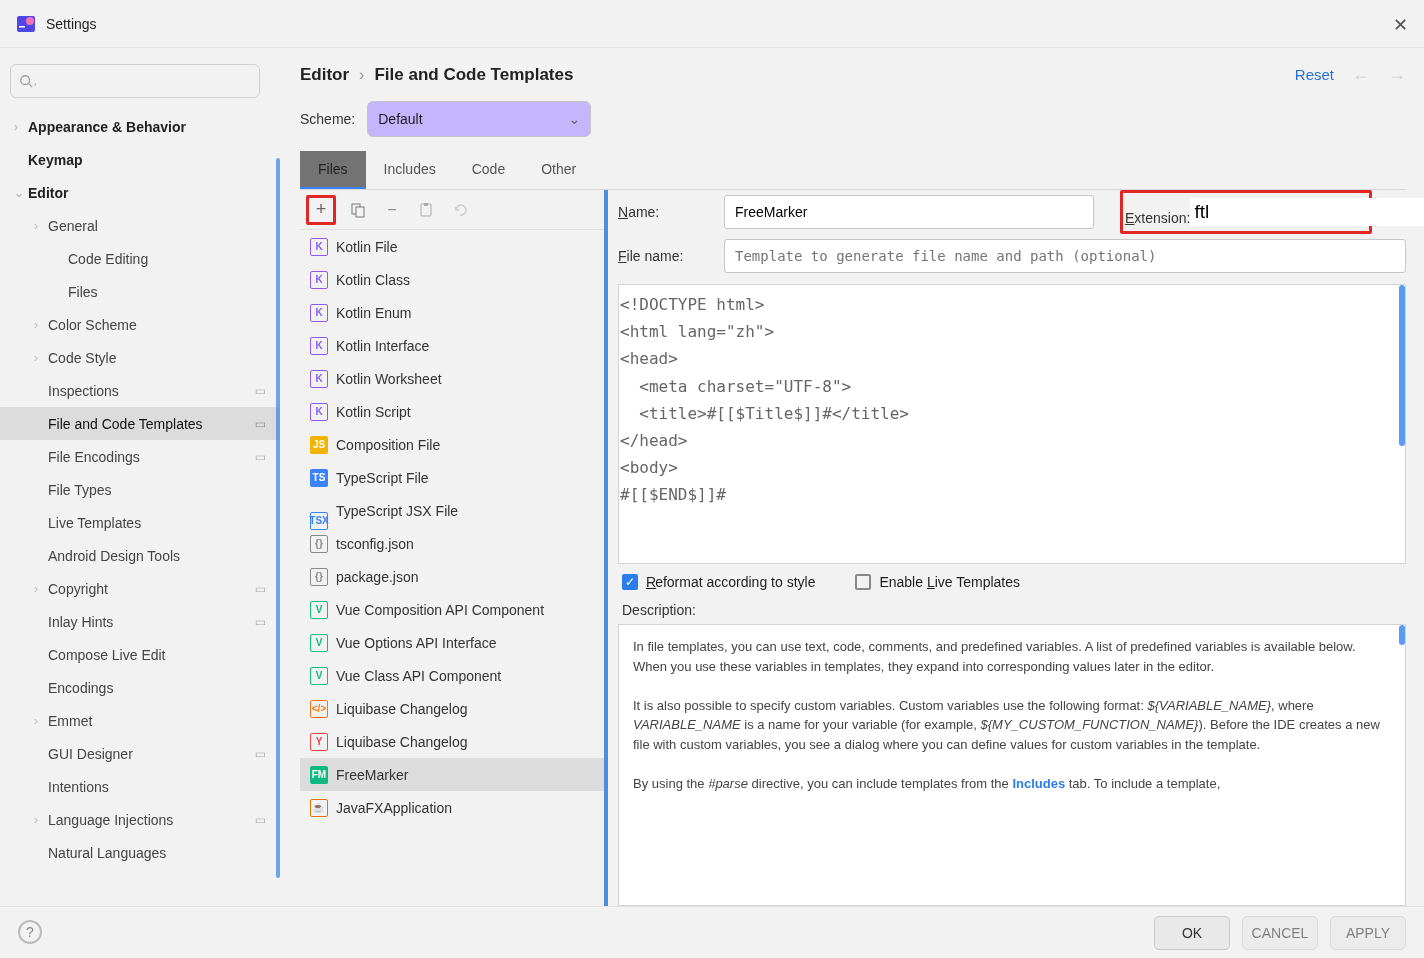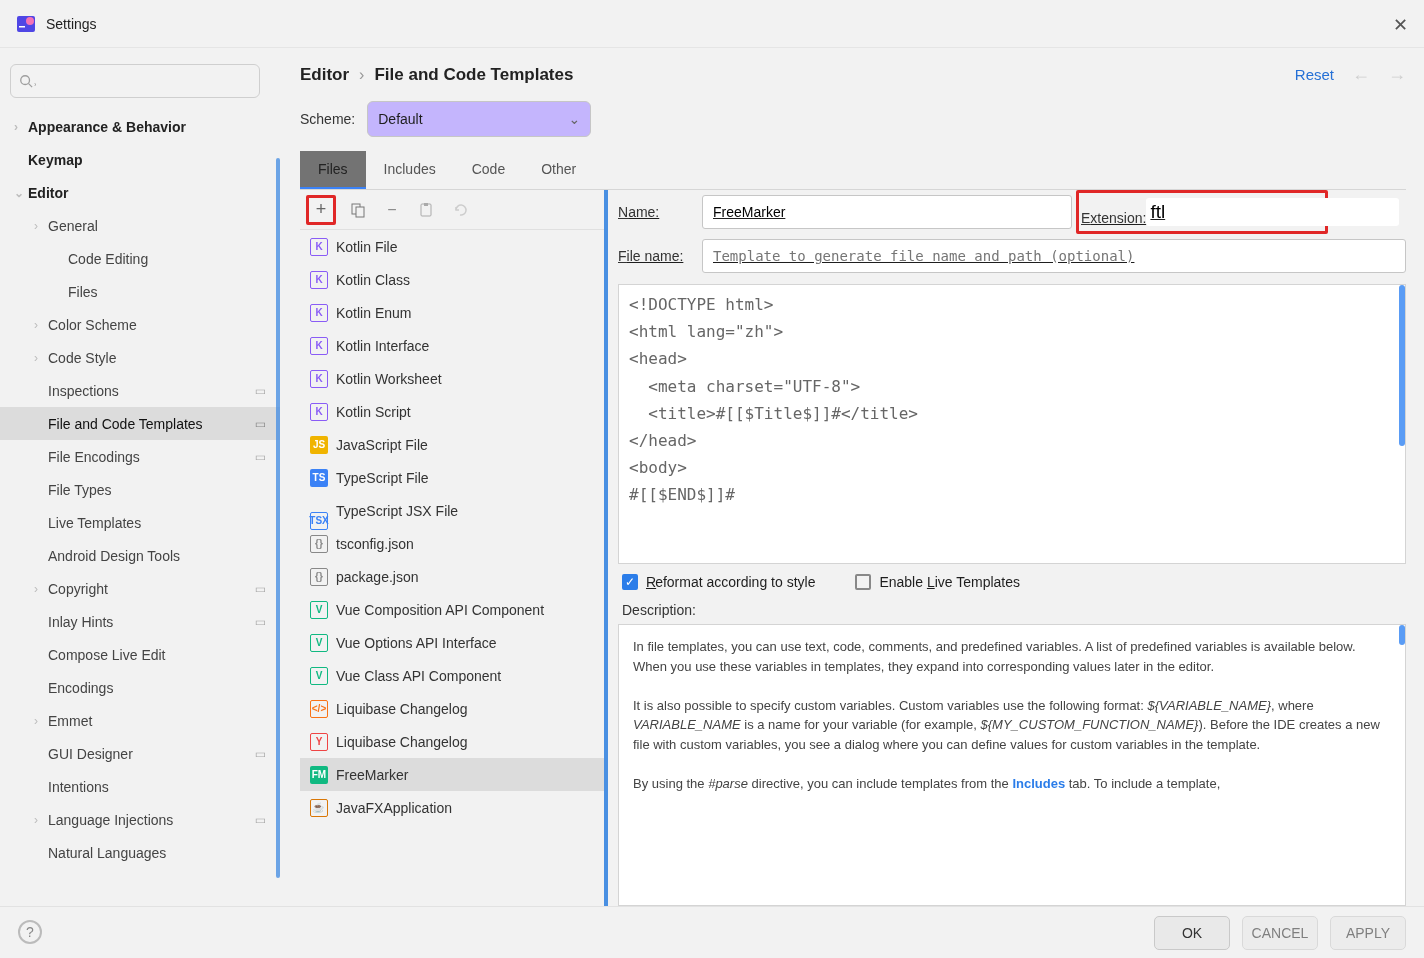--- a/index.html
+++ b/index.html
@@ -57,29 +57,29 @@
   .tpl-toolbar { height: 40px; display: flex; align-items: center; padding: 0 6px; gap: 10px; border-bottom: 1px solid #e0e0e0; }
   .tpl-toolbar .tbtn { width: 24px; height: 24px; display: flex; align-items: center; justify-content: center; color: #888; font-size: 16px; cursor: pointer; }
   .tpl-toolbar .red-box { border: 3px solid #e02727; border-radius: 2px; width: 30px; height: 30px; }
   .tpl-list { flex: 1; overflow-y: auto; }
   .tpl-row { height: 33px; display: flex; align-items: center; padding-left: 10px; cursor: pointer; font-size: 14px; color: #333; }
   .tpl-row.selected { background: #dcdcdc; }
   .tpl-row .ficon { width: 18px; height: 18px; margin-right: 8px; display: inline-flex; align-items: center; justify-content: center; font-size: 10px; font-weight: 700; border-radius: 2px; }
 
   
   .editor-pane { flex: 1; display: flex; flex-direction: column; padding-left: 10px; position: relative; }
-  .field-row { display: flex; align-items: center; height: 44px; gap: 4px; text-decoration: underline; }
+  .field-row { display: flex; align-items: center; height: 44px; gap: 26px; }
   .field-row .lbl { font-size: 14px; color: #333; width: 80px; }
   .field-row .lbl u { text-decoration: underline; }
   .field-row input.txt { flex: 1; height: 34px; border: 1px solid #c6c6c6; border-radius: 3px; padding: 0 10px; font-size: 14px; }
   .ext-box { border: 3px solid #e02727; border-radius: 2px; padding: 5px 8px 5px 2px; display: flex; align-items: flex-end; width: 252px; }
   .ext-box .lbl { width: 84px; }
   .ext-box input.txt { border: none; font-size: 19px; padding: 0 4px; height: 28px; }
 
-  .code-editor { position: relative; margin-top: 6px; border: 1px solid #d4d4d4; background: #fff; height: 280px; font-family: Menlo, Consolas, monospace; font-size: 16px; color: #666; padding: 6px 10px; line-height: 1.7; overflow: hidden; white-space: pre; }
+  .code-editor { position: relative; margin-top: 6px; border: 1px solid #d4d4d4; background: #fff; height: 280px; font-family: Menlo, Consolas, monospace; font-size: 16px; color: #666; padding: 6px 1px; line-height: 1.7; overflow: hidden; white-space: pre; }
   .code-editor .vscroll { position: absolute; right: 0; top: 0; width: 6px; height: 58%; background: #5a9cf5; border-radius: 3px; }
 
   .chk-row { display: flex; align-items: center; gap: 40px; padding: 10px 4px; }
   .chk { display: flex; align-items: center; gap: 8px; font-size: 14px; }
   .chk .box { width: 16px; height: 16px; border: 2px solid #888; border-radius: 2px; display: inline-flex; align-items: center; justify-content: center; }
   .chk .box.checked { background: #2b7de9; border-color: #2b7de9; color: #fff; font-size: 12px; }
 
   .desc-h { font-size: 14px; color: #333; margin: 2px 0 6px 4px; }
   .desc-box { flex: 1; border: 1px solid #d4d4d4; background: #fff; padding: 12px 14px; font-size: 13px; color: #444; line-height: 1.5; overflow-y: auto; position: relative; }
   .desc-box i { font-style: italic; }
@@ -294,21 +294,21 @@
             <div class="tpl-row">
               <span class="ficon" style="color: rgb(138, 92, 246); border: 1.5px solid rgb(138, 92, 246);">K</span>
               <span>Kotlin Worksheet</span>
             </div>
             <div class="tpl-row">
               <span class="ficon" style="color: rgb(138, 92, 246); border: 1.5px solid rgb(138, 92, 246);">K</span>
               <span>Kotlin Script</span>
             </div>
             <div class="tpl-row">
               <span class="ficon" style="background: rgb(240, 180, 0); color: rgb(255, 255, 255);">JS</span>
-              <span>JavaScript File</span>
+              <span>Composition File</span>
             </div>
             <div class="tpl-row">
               <span class="ficon" style="background: rgb(59, 130, 246); color: rgb(255, 255, 255);">TS</span>
               <span>TypeScript File</span>
             </div>
             <div class="tpl-row">
               <span class="ficon" style="color: rgb(59, 130, 246); border: 1.5px solid rgb(59, 130, 246); margin-top: 20px;">TSX</span>
               <span>TypeScript JSX File</span>
             </div>
             <div class="tpl-row">

